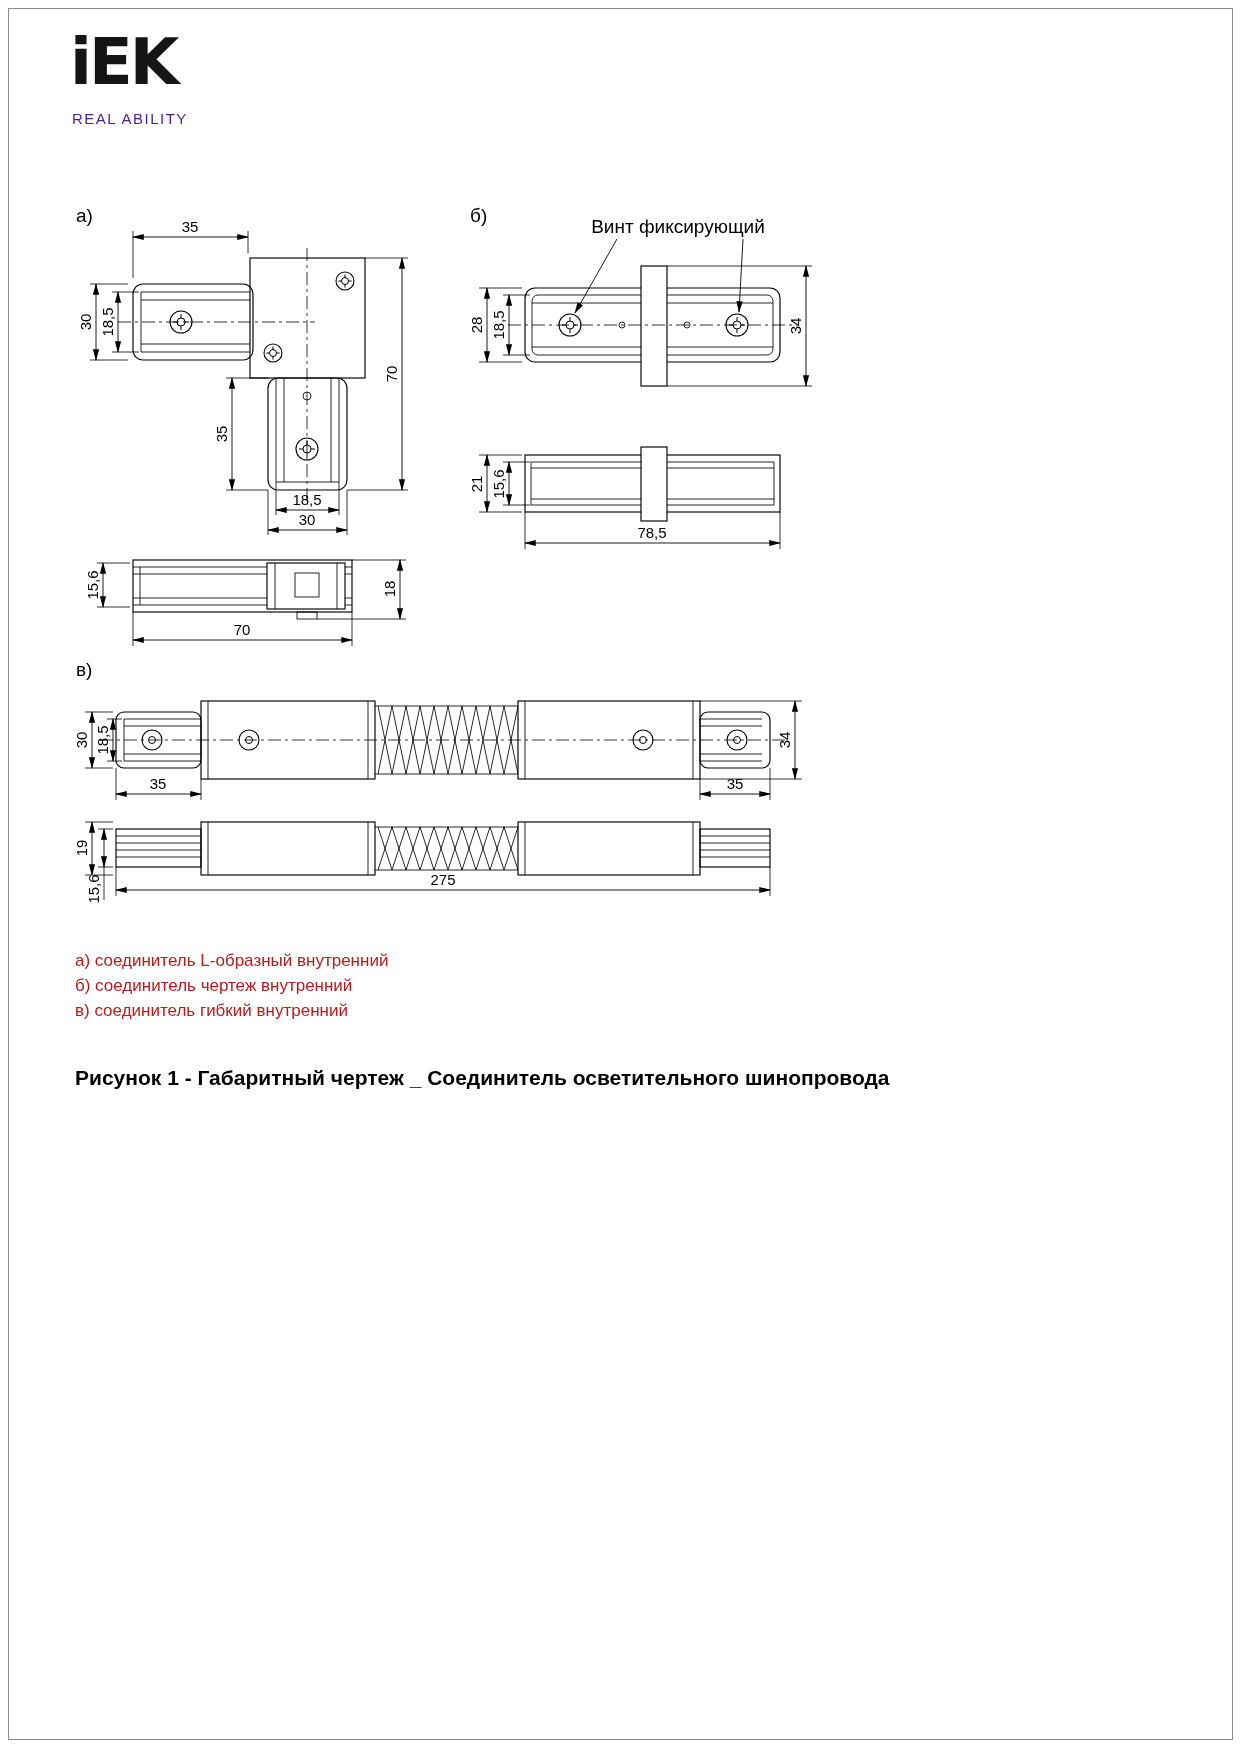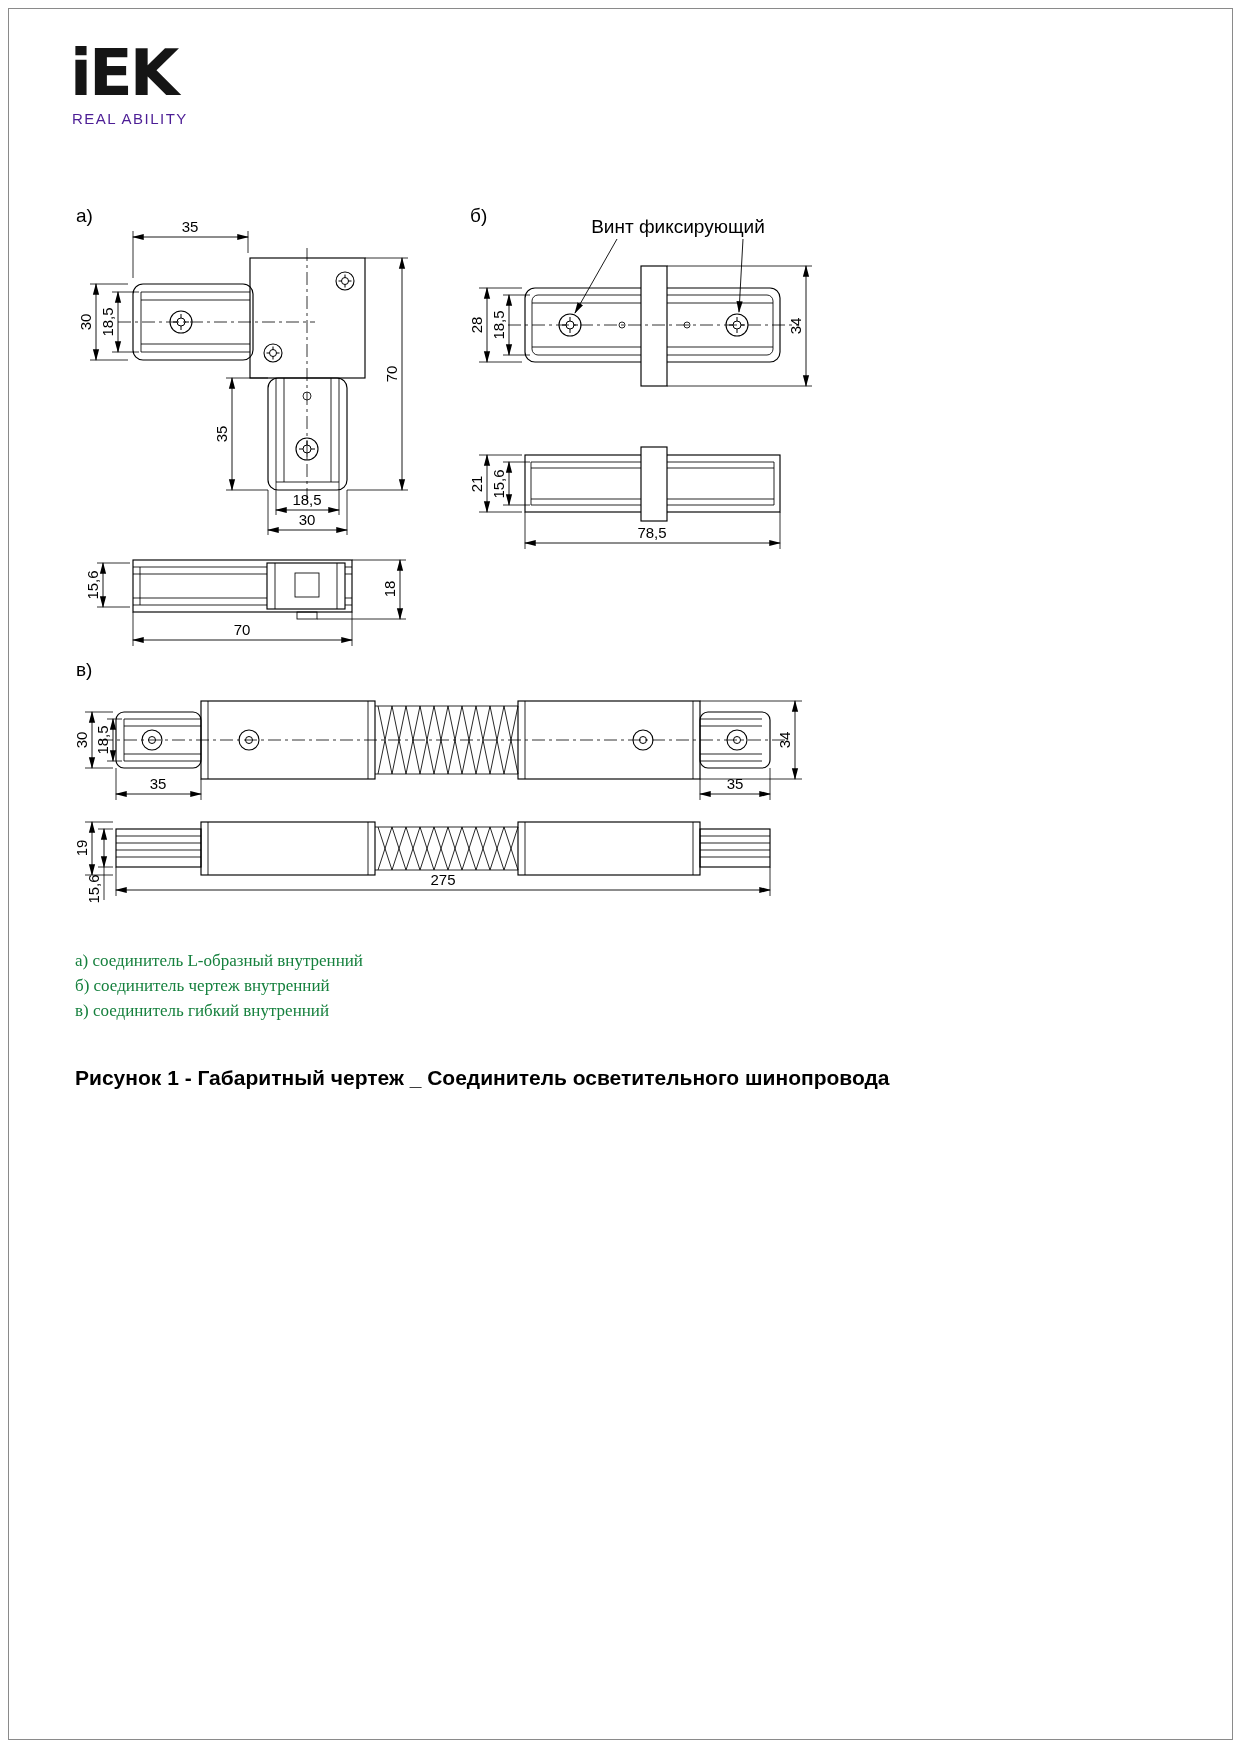--- a/index.html
+++ b/index.html
@@ -1,22 +1,22 @@
 <!DOCTYPE html>
 <html><head>
 <meta charset="utf-8">
 <style>
   html,body{margin:0;padding:0;background:#fff;}
   .page{position:relative;width:1241px;height:1748px;background:#ffffff;
         font-family:"Liberation Sans","DejaVu Sans",sans-serif;color:#000;overflow:hidden;}
   .page-border{position:absolute;left:8px;top:8px;right:8px;bottom:8px;border:1px solid #8a8a8a;}
-  .logo{position:absolute;left:70px;top:41px;font-size:64px;font-weight:800;letter-spacing:-3px;color:#151515;
+  .logo{position:absolute;left:70px;top:30px;font-size:64px;font-weight:800;letter-spacing:-3px;color:#151515;
         font-family:"DejaVu Sans","Liberation Sans",sans-serif;line-height:1;}
   .tagline{position:absolute;left:72px;top:110px;font-size:15px;letter-spacing:1.5px;color:#4c1d95;}
-  .captions{position:absolute;left:75px;top:948px;font-size:17px;line-height:25px;color:#15803d;font-family:Liberation Serif, serif;}
+  .captions{position:absolute;left:75px;top:948px;font-size:17px;line-height:25px;color:#b91c1c;}
   .figure-title{position:absolute;left:75px;top:1066px;font-size:21px;color:#000;font-weight:bold;}
   svg .ln{stroke:#000;stroke-width:1.15;fill:none;stroke-linecap:square;}
   svg .thin{stroke:#000;stroke-width:0.85;fill:none;}
   svg .xl{stroke:#000;stroke-width:0.8;fill:none;}
   svg .dl{stroke:#000;stroke-width:0.9;fill:none;}
   svg .ldr{stroke:#000;stroke-width:0.9;fill:none;}
   svg .cl{stroke:#000;stroke-width:0.8;fill:none;stroke-dasharray:13 4 3 4;}
   svg .wfill{fill:#fff;stroke:#000;stroke-width:1.15;}
   svg text{fill:#000;font-family:"Liberation Sans","DejaVu Sans",sans-serif;}
   svg .dimtxt{font-size:15px;}

